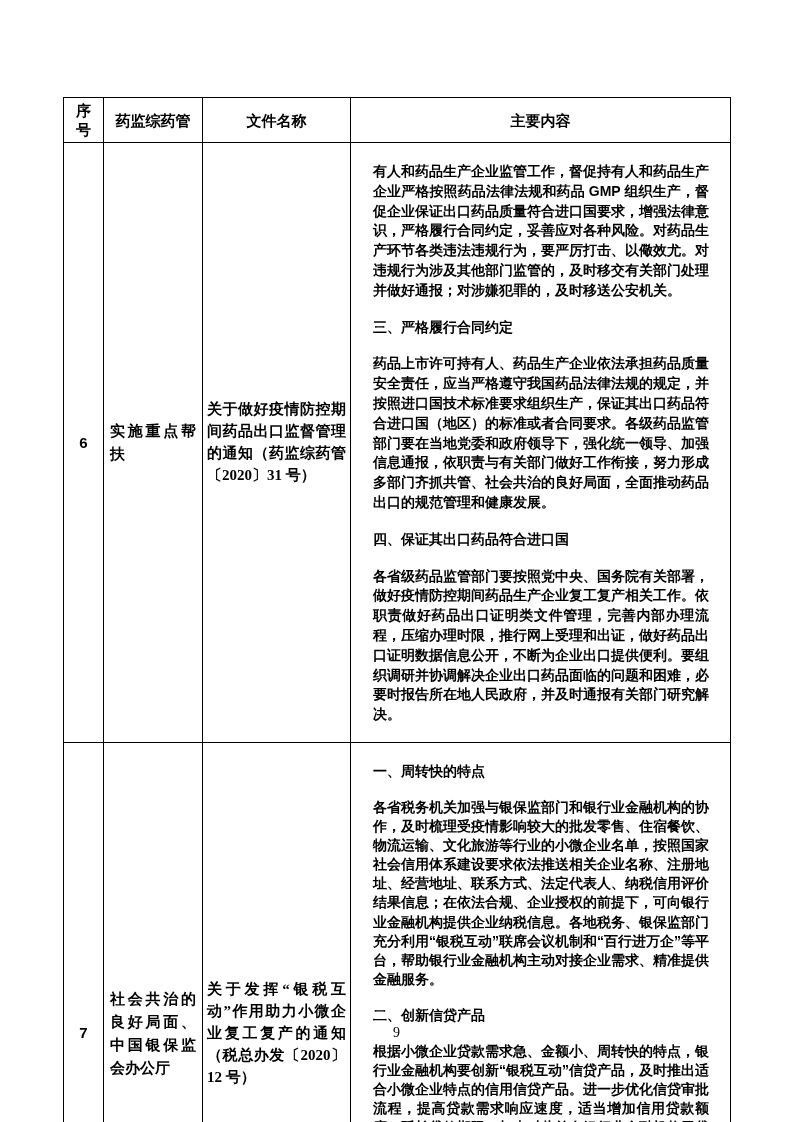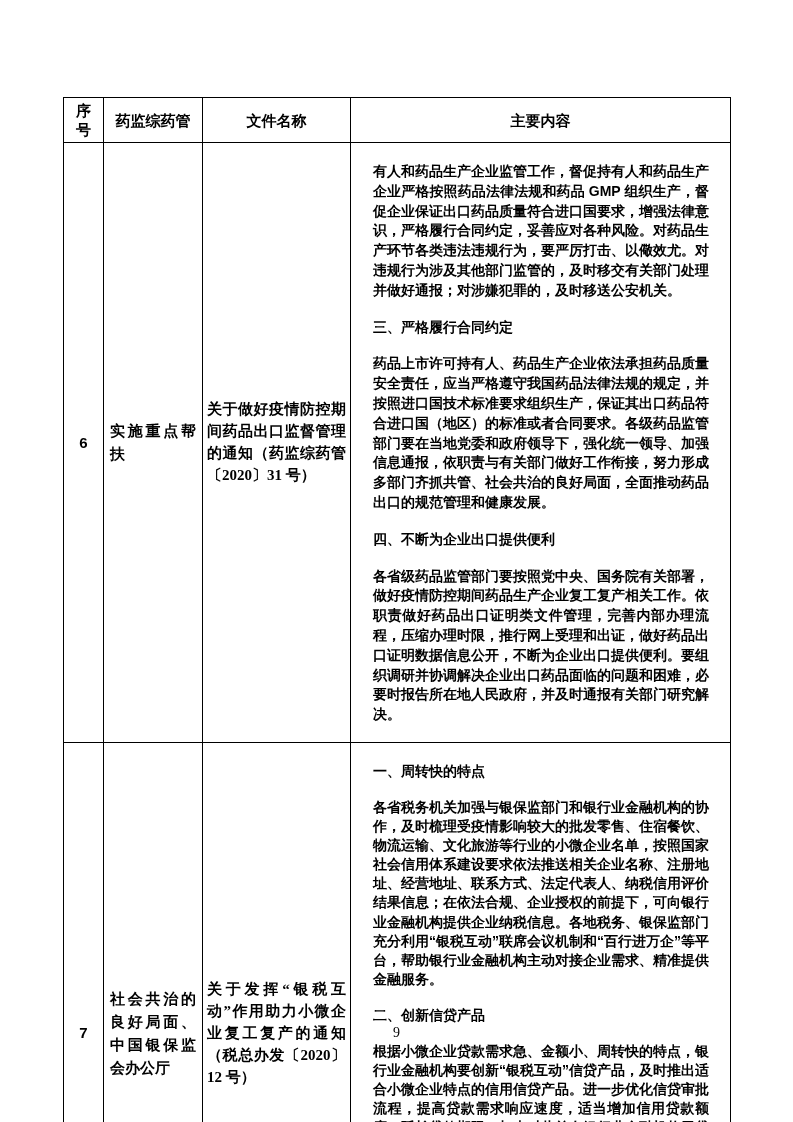--- a/index.html
+++ b/index.html
@@ -100,21 +100,21 @@
     </thead>
     <tbody>
       <tr class="row-6">
         <td class="c-no">6</td>
         <td class="c-agency">实施重点帮扶</td>
         <td class="c-title">关于做好疫情防控期间药品出口监督管理的通知（药监综药管〔2020〕31 号）</td>
         <td class="c-content">
           <p>有人和药品生产企业监管工作，督促持有人和药品生产企业严格按照药品法律法规和药品 GMP 组织生产，督促企业保证出口药品质量符合进口国要求，增强法律意识，严格履行合同约定，妥善应对各种风险。对药品生产环节各类违法违规行为，要严厉打击、以儆效尤。对违规行为涉及其他部门监管的，及时移交有关部门处理并做好通报；对涉嫌犯罪的，及时移送公安机关。</p>
           <p>三、严格履行合同约定</p>
           <p>药品上市许可持有人、药品生产企业依法承担药品质量安全责任，应当严格遵守我国药品法律法规的规定，并按照进口国技术标准要求组织生产，保证其出口药品符合进口国（地区）的标准或者合同要求。各级药品监管部门要在当地党委和政府领导下，强化统一领导、加强信息通报，依职责与有关部门做好工作衔接，努力形成多部门齐抓共管、社会共治的良好局面，全面推动药品出口的规范管理和健康发展。</p>
-          <p>四、不断为企业出口提供便利</p>
+          <p>四、保证其出口药品符合进口国</p>
           <p>各省级药品监管部门要按照党中央、国务院有关部署，做好疫情防控期间药品生产企业复工复产相关工作。依职责做好药品出口证明类文件管理，完善内部办理流程，压缩办理时限，推行网上受理和出证，做好药品出口证明数据信息公开，不断为企业出口提供便利。要组织调研并协调解决企业出口药品面临的问题和困难，必要时报告所在地人民政府，并及时通报有关部门研究解决。</p>
         </td>
       </tr>
       <tr class="row-7">
         <td class="c-no">7</td>
         <td class="c-agency">社会共治的良好局面、中国银保监会办公厅</td>
         <td class="c-title">关于发挥“银税互动”作用助力小微企业复工复产的通知（税总办发〔2020〕12 号）</td>
         <td class="c-content">
           <p>一、周转快的特点</p>
           <p>各省税务机关加强与银保监部门和银行业金融机构的协作，及时梳理受疫情影响较大的批发零售、住宿餐饮、物流运输、文化旅游等行业的小微企业名单，按照国家社会信用体系建设要求依法推送相关企业名称、注册地址、经营地址、联系方式、法定代表人、纳税信用评价结果信息；在依法合规、企业授权的前提下，可向银行业金融机构提供企业纳税信息。各地税务、银保监部门充分利用“银税互动”联席会议机制和“百行进万企”等平台，帮助银行业金融机构主动对接企业需求、精准提供金融服务。</p>

